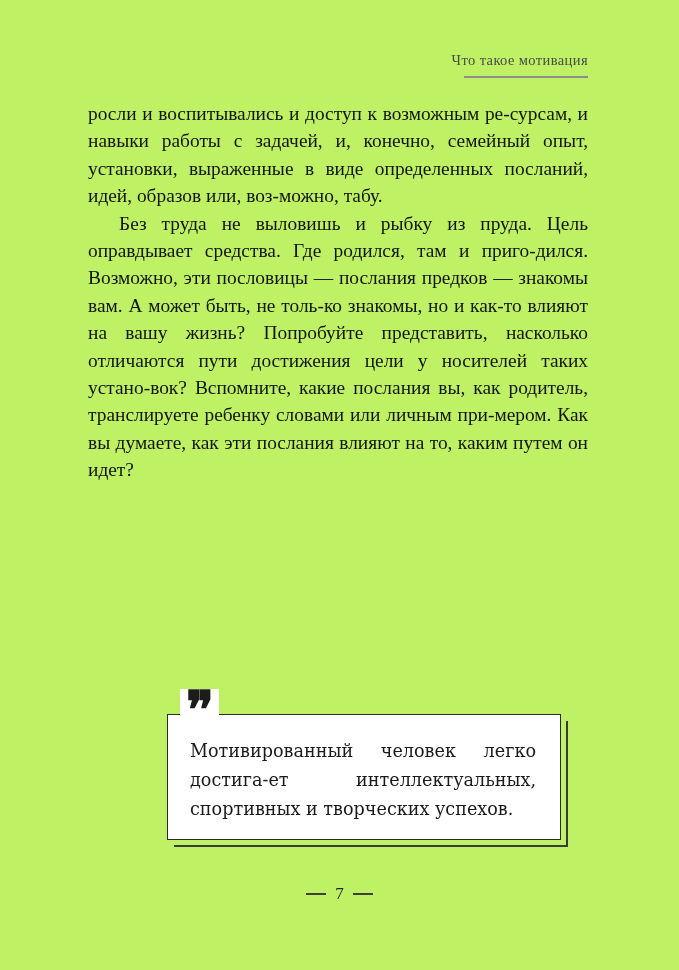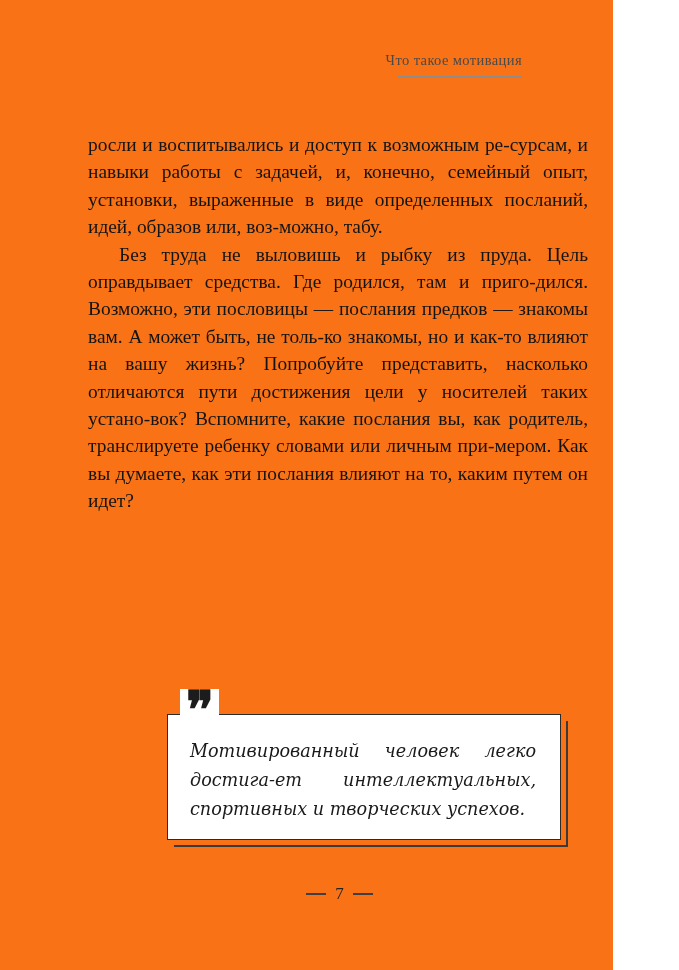--- a/index.html
+++ b/index.html
@@ -2,23 +2,23 @@
 <html><head>
 <meta charset="utf-8">
 <style>
   html, body {
     margin: 0;
     padding: 0;
     background: #ffffff;
   }
   .page {
     position: relative;
-    width: 613px;
+    width: 679px;
     height: 970px;
-    background: #f97316;
+    background: #bef264;
     overflow: hidden;
     font-family: "Liberation Serif", "DejaVu Serif", serif;
     color: #1a1a1a;
   }
 
   
   .running-head {
     position: absolute;
     top: 52px;
     right: 91px;
@@ -50,21 +50,21 @@
   .para {
     margin: 0;
     font-size: 19.4px;
     line-height: 27.4px;
     text-align: justify;
     text-align-last: left;
     text-indent: 31px;
     color: #141414;
     hyphens: manual;
   }
-  .para.first { text-indent: 0; margin-top: 31px; }
+  .para.first { text-indent: 0; }
 
   
   .pullquote {
     position: absolute;
     left: 167px;
     top: 714px;
     width: 394px;
     height: 126px;
   }
   
@@ -108,21 +108,20 @@
     letter-spacing: -1px;
     display: block;
     transform: translateY(4px);
   }
   .pullquote-text {
     position: absolute;
     left: 22px;
     top: 22px;
     width: 346px;
     font-family: "DejaVu Serif", "Liberation Serif", serif;
-    font-style: italic;
     font-size: 17.6px;
     line-height: 29px;
     text-align: justify;
     text-align-last: left;
     color: #1a1a1a;
   }
 
   
   .folio {
     position: absolute;

